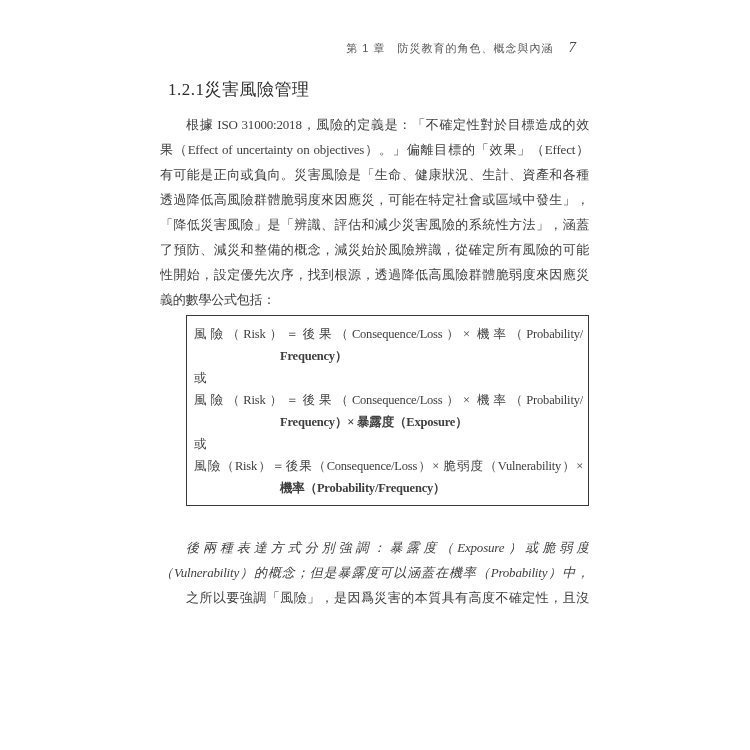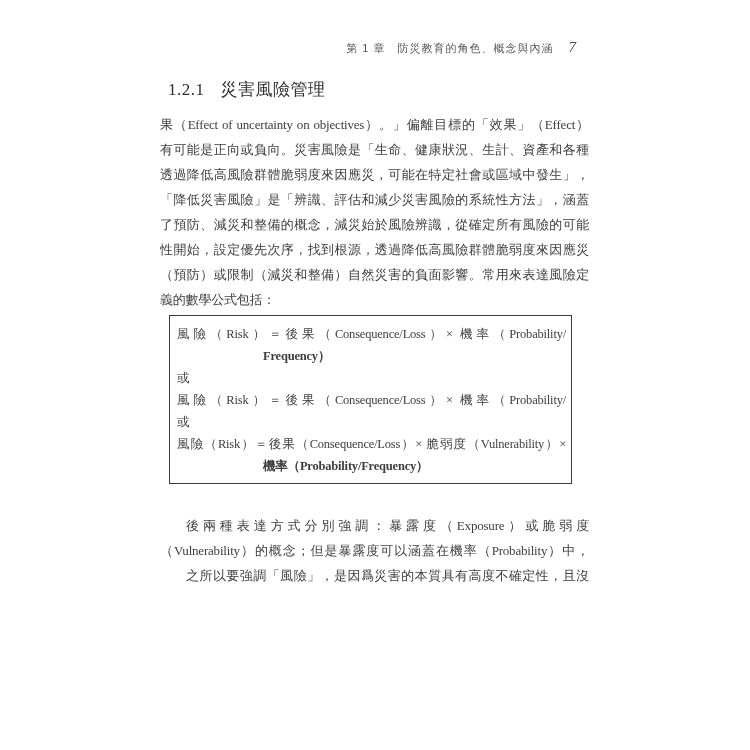--- a/index.html
+++ b/index.html
@@ -43,21 +43,21 @@
   
   .section-heading {
     position: absolute;
     top: 78px;
     left: 168px;
     font-size: 17px;
     letter-spacing: 0.5px;
     color: #2e2e2e;
     white-space: nowrap;
   }
-  .section-heading .sec-num { margin-right: 16px; }
+  .section-heading .sec-num { margin-right: 0; }
 
   
   .content {
     position: absolute;
     top: 112px;
     left: 160px;
     width: 429px;
     font-size: 13px;
   }
   .line {
@@ -69,67 +69,68 @@
   }
   .line.just {
     text-align: justify;
     text-align-last: justify;
   }
   .line.indent { text-indent: 26px; }
 
   
   .formula-box {
     box-sizing: border-box;
-    margin: 3px 0 0 9px;
+    margin: 3px 0 0 26px;
     width: 403px;
     border: 1.5px solid #3a3a3a;
     padding: 7px 5px 6px 7px;
     font-size: 12.5px;
   }
   .formula-box .line {
     line-height: 22px;
     height: 22px;
   }
   .formula-box .line.hang { padding-left: 86px; font-weight: bold; }
 
-  .para-2 { margin-top: 29px; }
+  .para-2 { margin-top: 29px; font-style: italic; }
   .para-3 { margin-top: 0; }
 </style>
 </head>
 <body>
 
 <div class="page">
 
   <div class="running-header">
     <span class="chapter">第 1 章</span>
     <span class="header-title">防災教育的角色、概念與內涵</span>
     <span class="page-num">7</span>
   </div>
 
   <div class="section-heading">
     <span class="sec-num">1.2.1</span><span>災害風險管理</span>
   </div>
 
   <div class="content">
     <div class="para para-1">
+        <div class="line just indent">根據 ISO 31000:2018，風險的定義是：「不確定性對於目標造成的效</div>
         <div class="line just">果（Effect of uncertainty on objectives）。」偏離目標的「效果」（Effect）</div>
         <div class="line just">有可能是正向或負向。災害風險是「生命、健康狀況、生計、資產和各種</div>
         <div class="line just">透過降低高風險群體脆弱度來因應災，可能在特定社會或區域中發生」，</div>
         <div class="line just">「降低災害風險」是「辨識、評估和減少災害風險的系統性方法」，涵蓋</div>
         <div class="line just">了預防、減災和整備的概念，減災始於風險辨識，從確定所有風險的可能</div>
         <div class="line just">性開始，設定優先次序，找到根源，透過降低高風險群體脆弱度來因應災</div>
-        <div class="line just">（預防）或限制（減災和整備）自然災害的負面影響。常用來表達風險定</div>
         <div class="line">義的數學公式包括：</div>
       </div>
 
     <div class="formula-box">
         <div class="line just">風險（Risk）＝後果（Consequence/Loss）× 機率（Probability/</div>
         <div class="line hang">Frequency）</div>
         <div class="line">或</div>
         <div class="line just">風險（Risk）＝後果（Consequence/Loss）× 機率（Probability/</div>
+        <div class="line hang">Frequency）× 暴露度（Exposure）</div>
         <div class="line">或</div>
         <div class="line just">風險（Risk）＝後果（Consequence/Loss）× 脆弱度（Vulnerability）×</div>
         <div class="line hang">機率（Probability/Frequency）</div>
       </div>
 
     <div class="para para-2">
         <div class="line just indent">後兩種表達方式分別強調：暴露度（Exposure）或脆弱度</div>
         <div class="line just">（Vulnerability）的概念；但是暴露度可以涵蓋在機率（Probability）中，</div>
       </div>
 

